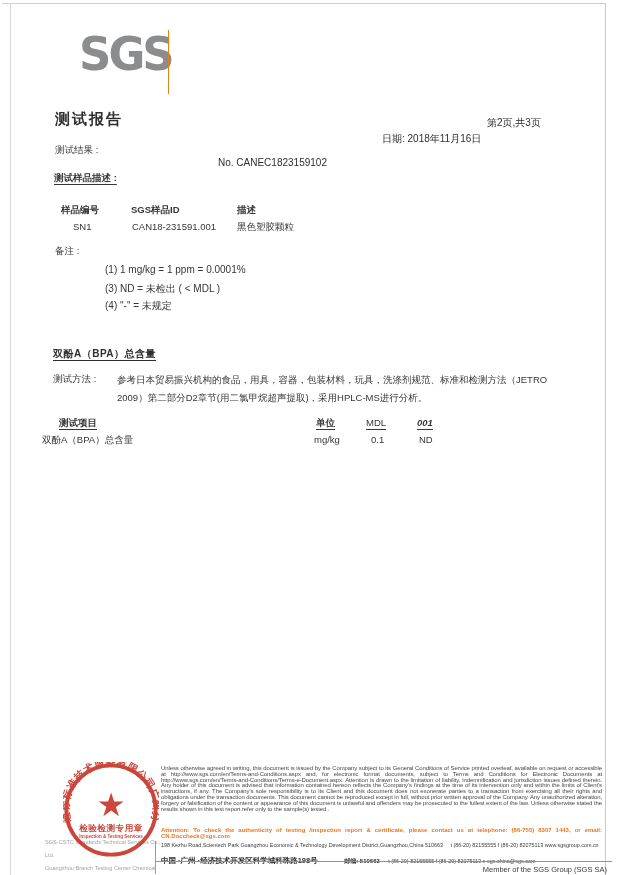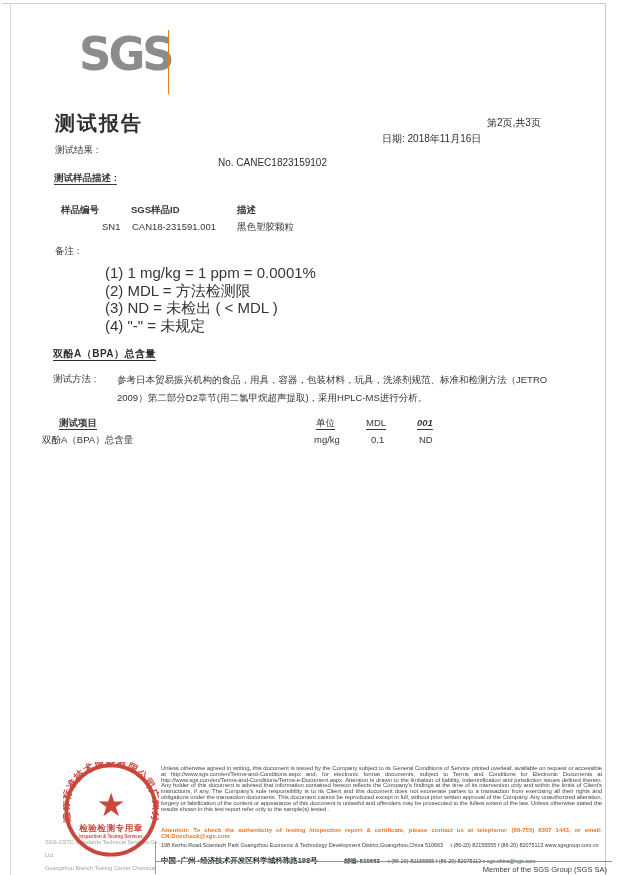--- a/index.html
+++ b/index.html
@@ -14,51 +14,51 @@
   .edge-right { position:absolute; left:605px; top:4px; height:871px; border-left:1.5px solid #c6cacc; }
 
   
   .logo-text  { position:absolute; left:79px; top:27px; font-size:45px; font-weight:bold;
                 color:#8a8c8e; letter-spacing:-3px; font-family:"DejaVu Sans", sans-serif;
                 transform:scaleY(1.04); }
   .logo-hline { position:absolute; left:54px; top:81px; width:134px; border-top:1.6px solid #e0舘8214; border-top-color:#e08214; }
   .logo-vline { position:absolute; left:168px; top:30px; height:64px; border-left:1.6px solid #e08214; }
 
   
-  .report-title { position:absolute; left:55px; top:110px; font-size:20px; font-weight:bold;
+  .report-title { position:absolute; left:55px; top:110px; font-size:15px; font-weight:bold;
                   letter-spacing:2px; color:#2e2e2e; }
   .report-no    { position:absolute; left:218px; top:116px; font-size:10px; color:#2e2e2e;margin-top:41px; }
   .report-date  { position:absolute; left:382px; top:132px; font-size:10px; color:#2e2e2e; }
   .report-page  { position:absolute; left:487px; top:116px; font-size:10px; color:#2e2e2e; }
 
   .t9  { font-size:9.5px; color:#363636; }
   .u   { text-decoration:underline; text-underline-offset:2.5px; }
 
   .results-label  { position:absolute; left:55px; top:144px; }
   .sampledesc-hd  { position:absolute; left:54px; top:172px; font-weight:bold; }
 
   .st-h1 { position:absolute; left:61px;  top:204px; font-weight:bold; }
   .st-h2 { position:absolute; left:131px; top:204px; font-weight:bold; }
   .st-h3 { position:absolute; left:237px; top:204px; font-weight:bold; }
-  .st-c1 { position:absolute; left:73px;  top:221px;margin-left:29px; }
+  .st-c1 { position:absolute; left:73px;  top:221px; }
   .st-c2 { position:absolute; left:132px; top:221px; }
   .st-c3 { position:absolute; left:237px; top:221px; }
 
   .notes-label { position:absolute; left:55px; top:245px; }
   .notes-list  { position:absolute; left:105px; top:264px; }
-  .notes-list div { height:17.6px; font-size:15px; color:#363636; }
+  .notes-list div { height:17.6px; font-size:10px; color:#363636; }
 
   .section-hd { position:absolute; left:53px; top:347px; font-size:10px; font-weight:bold;
                 color:#2e2e2e; letter-spacing:.5px; }
   .method-label { position:absolute; left:53px; top:373px; }
   .method-text  { position:absolute; left:117px; top:371px; width:452px; font-size:9.5px;
                   color:#363636; line-height:18px; }
 
   .rt-h1 { position:absolute; left:59px;  top:417px; font-weight:bold; }
-  .rt-h2 { position:absolute; left:316px; top:417px; font-weight:normal; }
+  .rt-h2 { position:absolute; left:316px; top:417px; font-weight:bold; }
   .rt-h3 { position:absolute; left:366px; top:417px; font-weight:normal; }
   .rt-h4 { position:absolute; left:417px; top:417px; font-weight:bold; font-style:italic; }
   .rt-c1 { position:absolute; left:42px;  top:434px; }
   .rt-c2 { position:absolute; left:314px; top:434px; }
   .rt-c3 { position:absolute; left:371px; top:434px; }
   .rt-c4 { position:absolute; left:419px; top:434px; }
 
   
   .company-lines { position:absolute; left:45px; top:836px; width:120px; font-size:5.6px;
                    color:#a3a3a3; line-height:13px; z-index:1; }
@@ -103,21 +103,20 @@
   <div class="st-h1 t9">样品编号</div>
   <div class="st-h2 t9">SGS样品ID</div>
   <div class="st-h3 t9">描述</div>
   <div class="st-c1 t9">SN1</div>
   <div class="st-c2 t9">CAN18-231591.001</div>
   <div class="st-c3 t9">黑色塑胶颗粒</div>
 
   <div class="notes-label t9">备注 :</div>
   <div class="notes-list">
     <div>(1) 1 mg/kg = 1 ppm = 0.0001%</div>
-    <div>(2) MDL = 方法检测限</div>
     <div>(3) ND = 未检出 ( &lt; MDL )</div>
     <div>(4) "-" = 未规定</div>
   </div>
 
   <div class="section-hd u">双酚A（BPA）总含量</div>
   <div class="method-label t9">测试方法 :</div>
   <div class="method-text">参考日本贸易振兴机构的食品，用具，容器，包装材料，玩具，洗涤剂规范、标准和检测方法（JETRO 2009）第二部分D2章节(用二氯甲烷超声提取)，采用HPLC-MS进行分析。</div>
 
   <div class="rt-h1 t9 u">测试项目</div>
   <div class="rt-h2 t9 u">单位</div>

